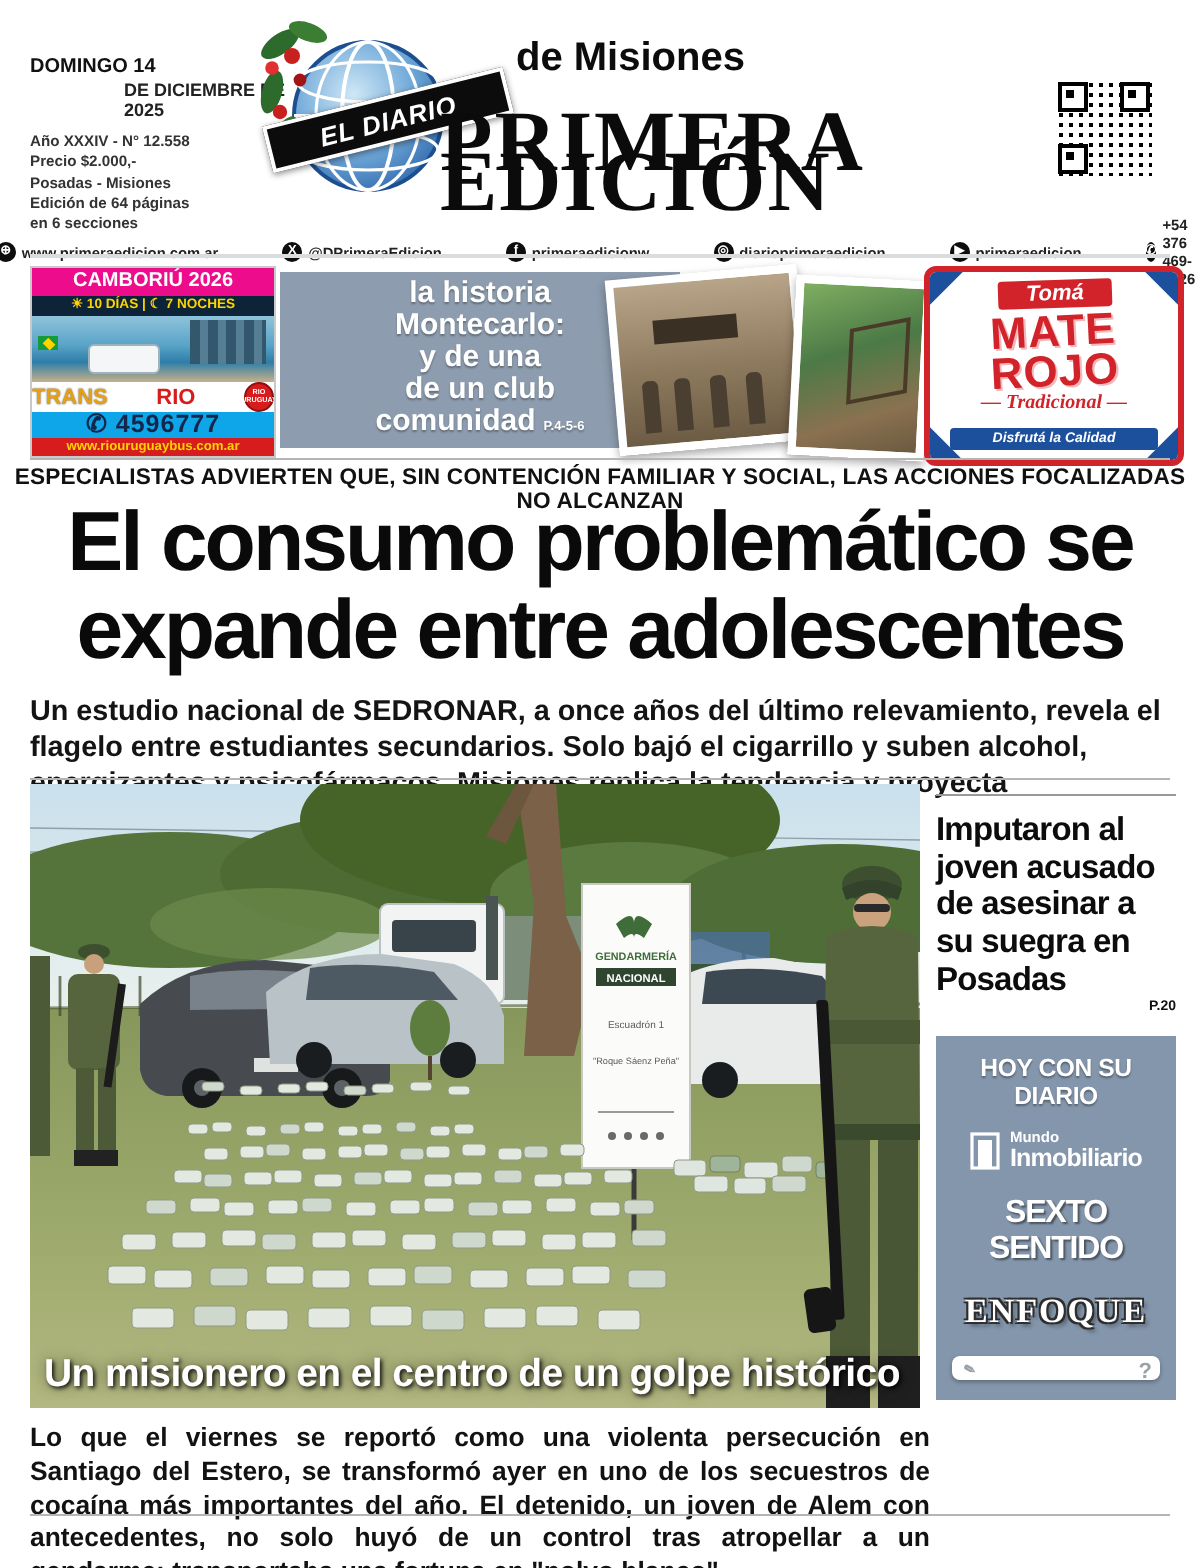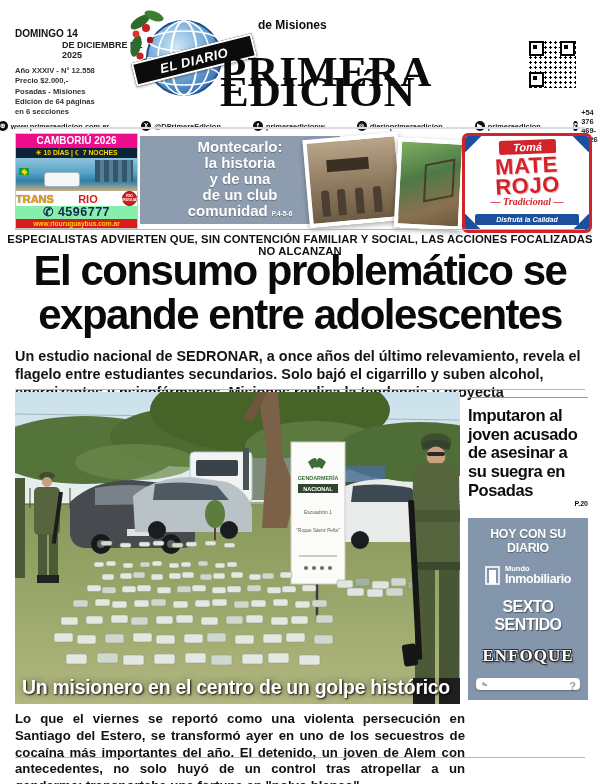--- a/index.html
+++ b/index.html
@@ -13,21 +13,21 @@
   .dateblock .date{font-size:9px;font-weight:700;color:#222;margin-bottom:6px;padding-left:47px;}
   .dateblock .small{font-size:7.6px;font-weight:600;color:#333;line-height:1.35;}
 
   .masthead{left:130px;top:10px;width:345px;height:96px;}
   .globe{position:absolute;left:14px;top:8px;width:80px;height:80px;}
   .holly{position:absolute;left:-4px;top:-2px;width:46px;height:84px;}
   .eldiario{position:absolute;left:2px;top:38px;width:120px;height:20px;background:#0c0c0c;
             border:2px solid #fff;box-shadow:0 1px 3px rgba(0,0,0,.45);
             transform:rotate(-14deg);display:flex;align-items:center;justify-content:center;}
   .eldiario span{color:#fff;font-style:italic;font-weight:800;font-size:13px;letter-spacing:.5px;}
-  .region{position:absolute;left:128px;top:8px;font-size:12px;font-weight:800;color:#0c0c0c;}
+  .region{position:absolute;left:128px;top:8px;font-size:20px;font-weight:800;color:#0c0c0c;}
   .mast-title{position:absolute;left:90px;font-family:"Liberation Serif",serif;font-weight:700;
               font-size:43px;letter-spacing:1px;color:#0b0b0b;line-height:1;}
   .mt1{top:40px;} .mt2{top:60px;}
 
   .qr{left:528px;top:40px;width:48px;height:48px;background:
       radial-gradient(#000 34%,transparent 36%) 0 0/5px 5px #fff;padding:0;}
   .finder{position:absolute;width:11px;height:11px;border:2.5px solid #000;background:#fff;}
   .finder::after{content:"";position:absolute;left:2px;top:2px;width:4px;height:4px;background:#000;}
   .f1{left:1px;top:1px;} .f2{right:1px;top:1px;} .f3{left:1px;bottom:1px;}
 
@@ -45,21 +45,21 @@
   .cb-photo{height:33px;background:linear-gradient(180deg,#8fc3dc 0%,#58a3c7 45%,#2e7ea8 70%,#c7b089 100%);position:relative;}
   .cb-bus{position:absolute;left:28px;top:14px;width:34px;height:13px;background:#f4f6f7;border-radius:3px;border:1px solid #9fb3bd;}
   .cb-bldg{position:absolute;right:4px;top:2px;width:38px;height:22px;
            background:repeating-linear-gradient(90deg,#33586e 0 5px,#557d94 5px 9px);}
   .cb-flag{position:absolute;left:3px;top:10px;width:10px;height:7px;background:#159b3c;}
   .cb-flag::after{content:"";position:absolute;left:2.5px;top:1.5px;width:5px;height:4px;background:#ffd200;transform:rotate(45deg);}
   .cb-brand{height:15px;background:#fff;display:flex;align-items:center;justify-content:space-between;gap:3px;}
   .cb-trans{font-size:11px;color:#e8a013;text-shadow:0 0 1px #555;} .cb-rio{font-size:11px;color:#d61c1c;}
   .cb-badge{width:13px;height:13px;border-radius:50%;background:#d61c1c;color:#fff;font-size:3.6px;
             display:flex;flex-direction:column;align-items:center;justify-content:center;line-height:1;border:1px solid #8e0f0f;}
-  .cb-phone{height:13px;background:#86efac;color:#14264a;font-size:12.5px;text-align:center;line-height:12px;letter-spacing:.5px;}
+  .cb-phone{height:13px;background:#0ea5e9;color:#14264a;font-size:12.5px;text-align:center;line-height:12px;letter-spacing:.5px;}
   .cb-web{flex:1;background:#d61c1c;color:#ffd200;font-size:6.6px;text-align:center;line-height:9px;}
 
   .promo-box{left:140px;top:136px;width:200px;height:88px;background:#8d9cae;color:#fff;
              display:flex;flex-direction:column;justify-content:center;}
   .promo-box .pl{font-size:15px;font-weight:800;text-align:center;line-height:16px;text-shadow:0 1px 1px rgba(0,0,0,.3);}
   .promo-ref{font-size:6.5px;font-weight:700;margin-left:4px;}
   .tilt-photo{border:4px solid #fff;box-shadow:0 2px 5px rgba(0,0,0,.35);}
   .ph1{left:306px;top:136px;width:88px;height:80px;transform:rotate(-5deg);
        background:linear-gradient(180deg,#b8a488 0%,#8d7a5e 55%,#6d5c44 100%);position:absolute;}
   .ph1 .sign{position:absolute;left:18px;top:18px;width:42px;height:12px;background:#3a3024;}
@@ -217,22 +217,22 @@
       <span class="cb-badge">
           <span>RIO</span>
           <span>URUGUAY</span>
         </span>
     </div>
     <div class="cb-phone">✆ 4596777</div>
     <div class="cb-web">www.riouruguaybus.com.ar</div>
   </div>
 
   <div class="abs promo-box">
+    <div class="pl">la historia</div>
     <div class="pl">Montecarlo:</div>
-    <div class="pl">la historia</div>
     <div class="pl">y de una</div>
     <div class="pl">de un club</div>
     <div class="pl"><span>comunidad</span><span class="promo-ref">P.4-5-6</span></div>
   </div>
   <div class="tilt-photo ph1">
     <div class="sign"></div>
     <div class="fig" style="left:10px;"></div>
     <div class="fig" style="left:26px;"></div>
     <div class="fig" style="left:44px;"></div>
     <div class="fig" style="left:62px;"></div>

